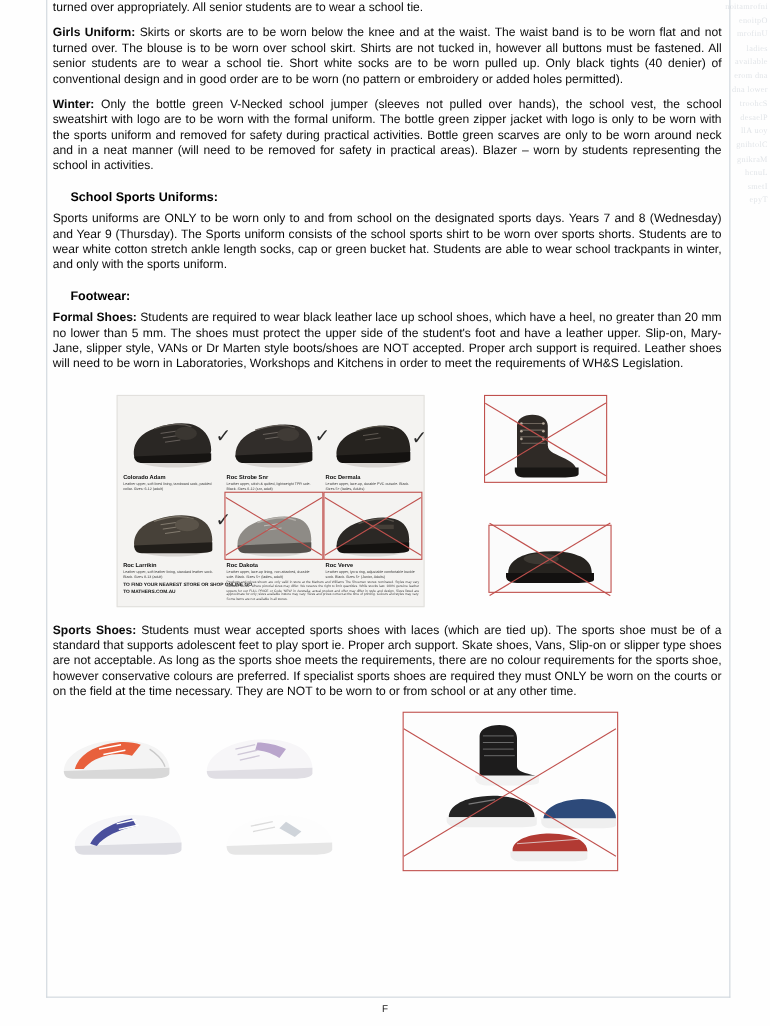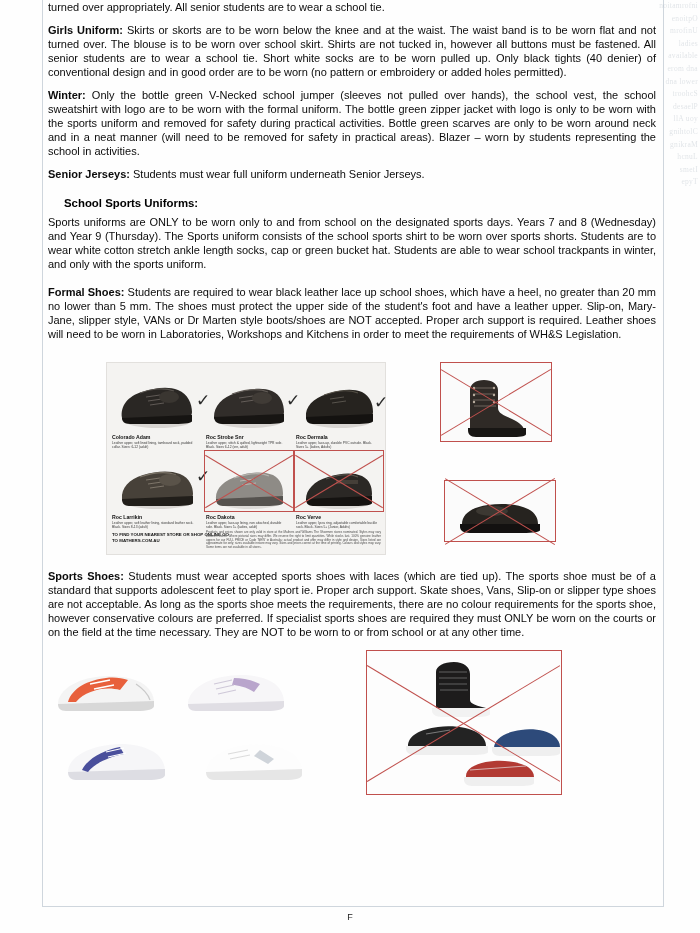--- a/index.html
+++ b/index.html
@@ -189,32 +189,30 @@
     </p>
 
     <p>
       <span class="lead">Girls Uniform:</span><span> Skirts or skorts are to be worn below the knee and at the waist. The waist band is to be worn flat and not turned over. The blouse is to be worn over school skirt. Shirts are not tucked in, however all buttons must be fastened. All senior students are to wear a school tie. Short white socks are to be worn pulled up. Only black tights (40 denier) of conventional design and in good order are to be worn (no pattern or embroidery or added holes permitted).</span>
     </p>
 
     <p>
       <span class="lead">Winter:</span><span> Only the bottle green V-Necked school jumper (sleeves not pulled over hands), the school vest, the school sweatshirt with logo are to be worn with the formal uniform. The bottle green zipper jacket with logo is only to be worn with the sports uniform and removed for safety during practical activities. Bottle green scarves are only to be worn around neck and in a neat manner (will need to be removed for safety in practical areas). Blazer – worn by students representing the school in activities.</span>
     </p>
 
-    <p>
-      <span class="lead">Senior Jerseys:</span><span> Students must wear full uniform underneath Senior Jerseys.</span>
-    </p>
 
     <div class="spacer-sm"></div>
 
     <h3>School Sports Uniforms:</h3>
 
     <p>Sports uniforms are ONLY to be worn only to and from school on the designated sports days. Years 7 and 8 (Wednesday) and Year 9 (Thursday). The Sports uniform consists of the school sports shirt to be worn over sports shorts. Students are to wear white cotton stretch ankle length socks, cap or green bucket hat. Students are able to wear school trackpants in winter, and only with the sports uniform.</p>
 
     <div class="spacer-sm"></div>
 
+    <h3>Footwear:</h3>
 
     <p>
       <span class="lead">Formal Shoes:</span><span> Students are required to wear black leather lace up school shoes, which have a heel, no greater than 20 mm no lower than 5 mm.  The shoes must protect the upper side of the student's foot and have a leather upper. Slip-on, Mary-Jane, slipper style, VANs or Dr Marten style boots/shoes are NOT accepted. Proper arch support is required. Leather shoes will need to be worn in Laboratories, Workshops and Kitchens in order to meet the requirements of WH&amp;S Legislation.</span>
     </p>
 
     <div class="figure formal-fig">
 
       <div class="cell" style="left:58px; top:12px; width:280px; height:193px; background:#f4f3f1; border:1px solid #e2e0dd;"></div>
 
       <div class="shoe-box" style="left:64px; top:16px; width:90px; height:66px;">

